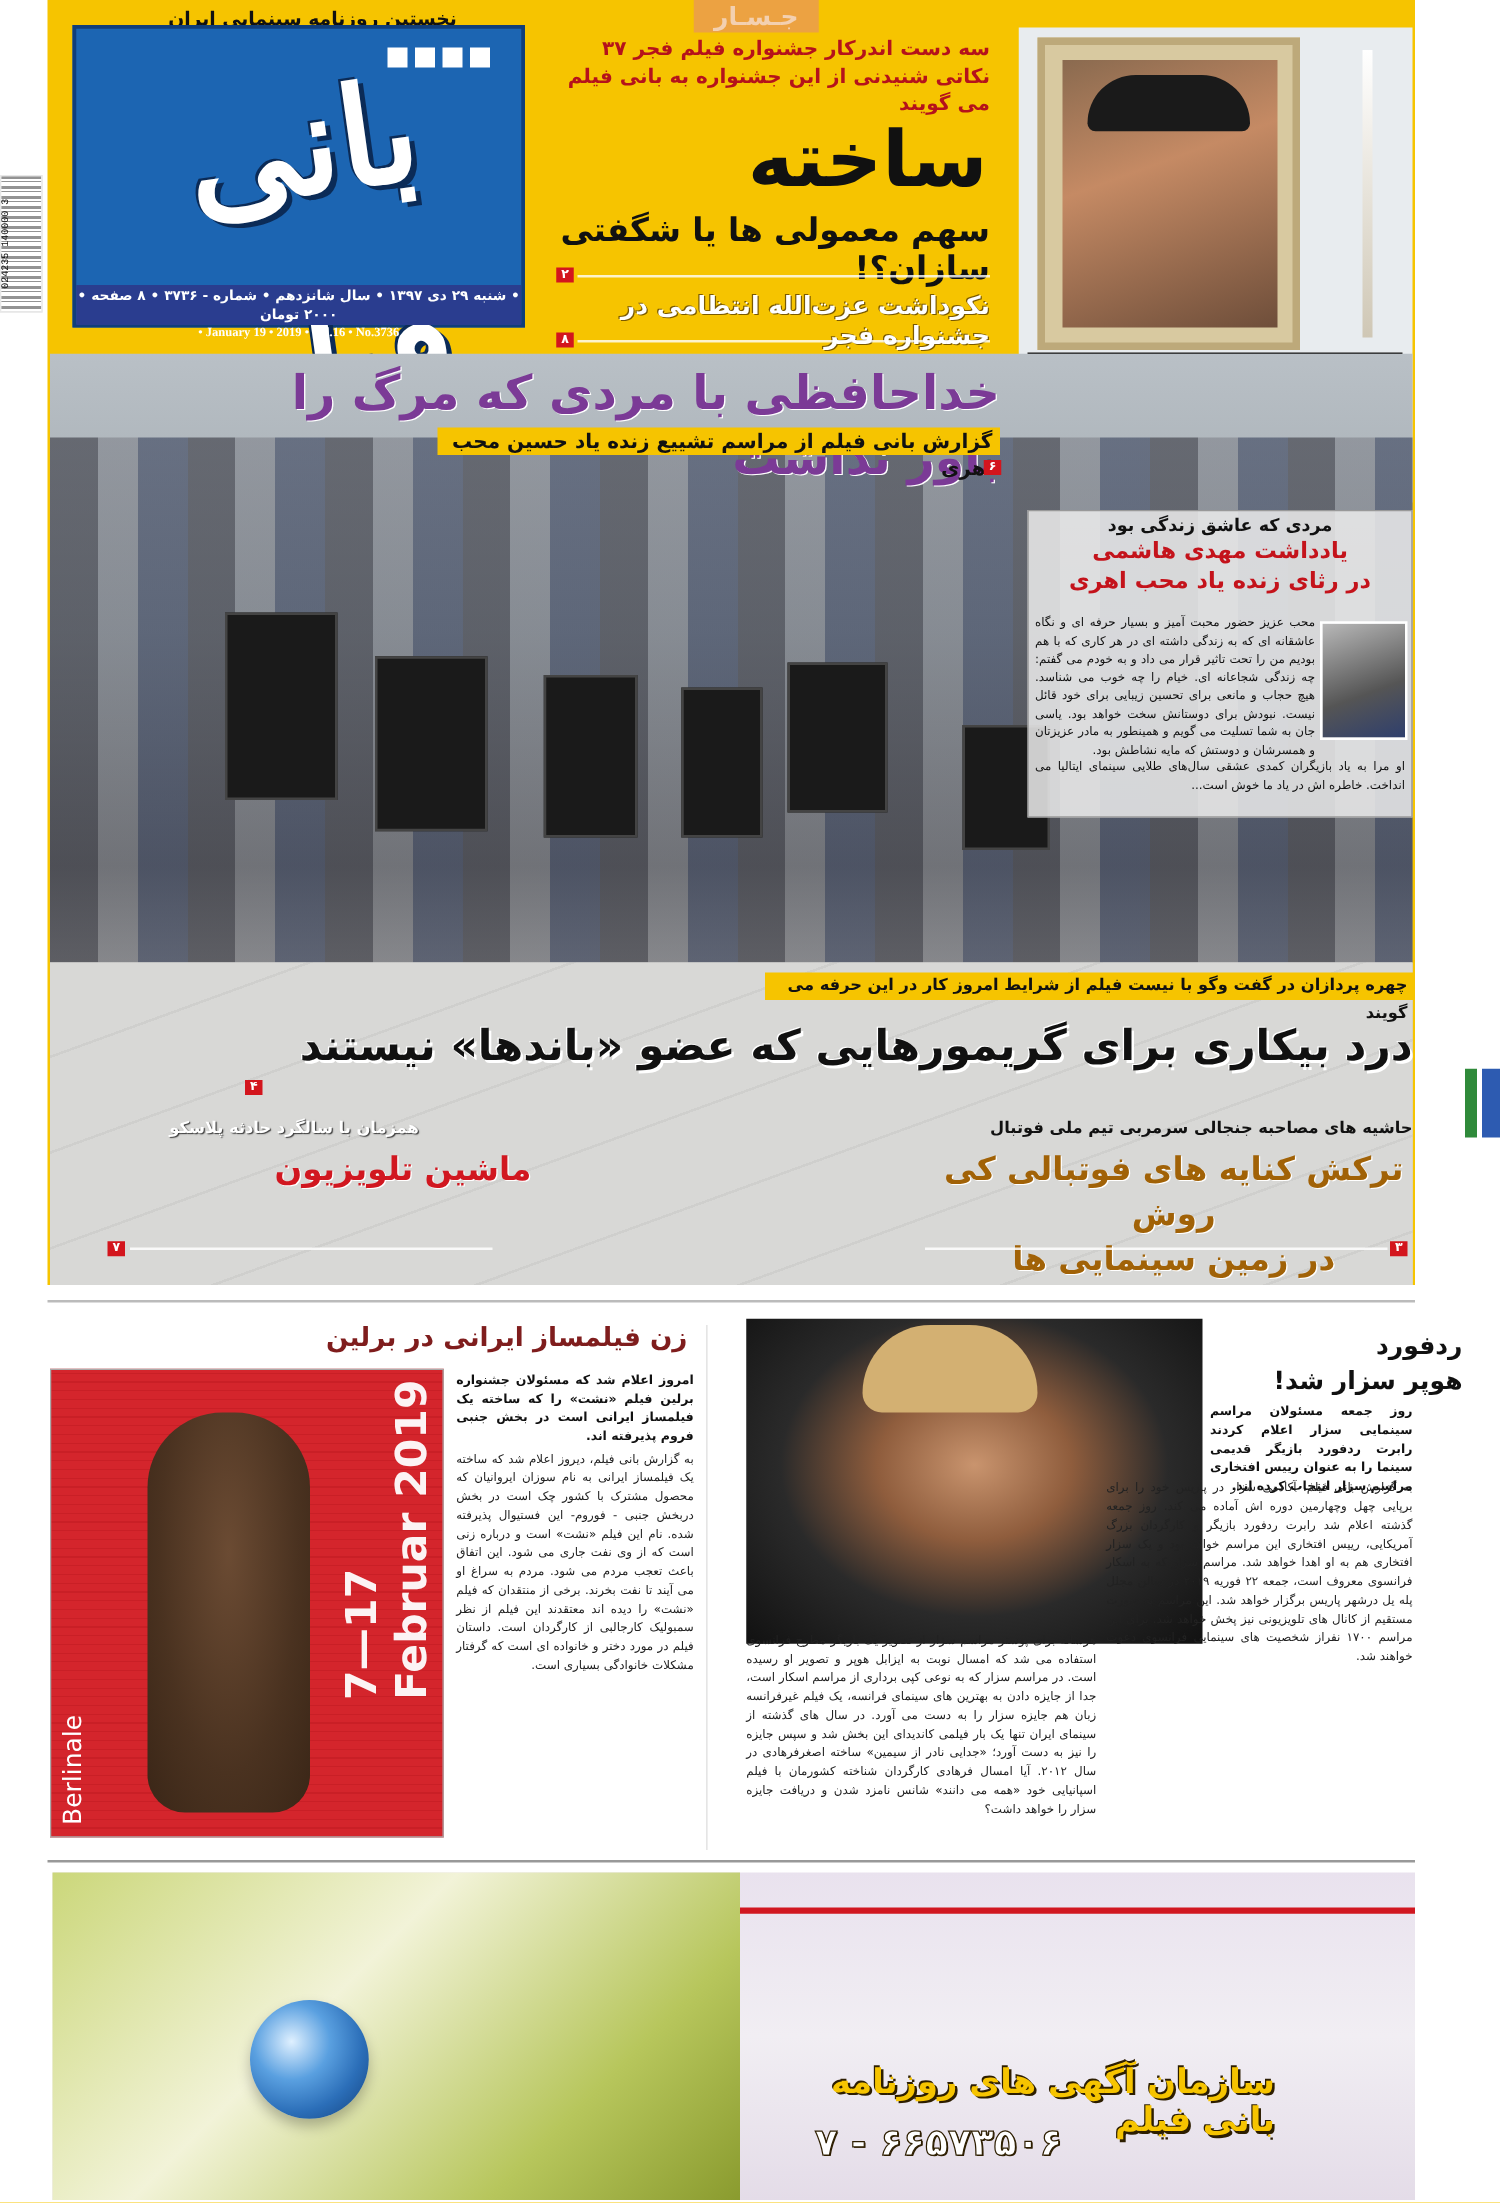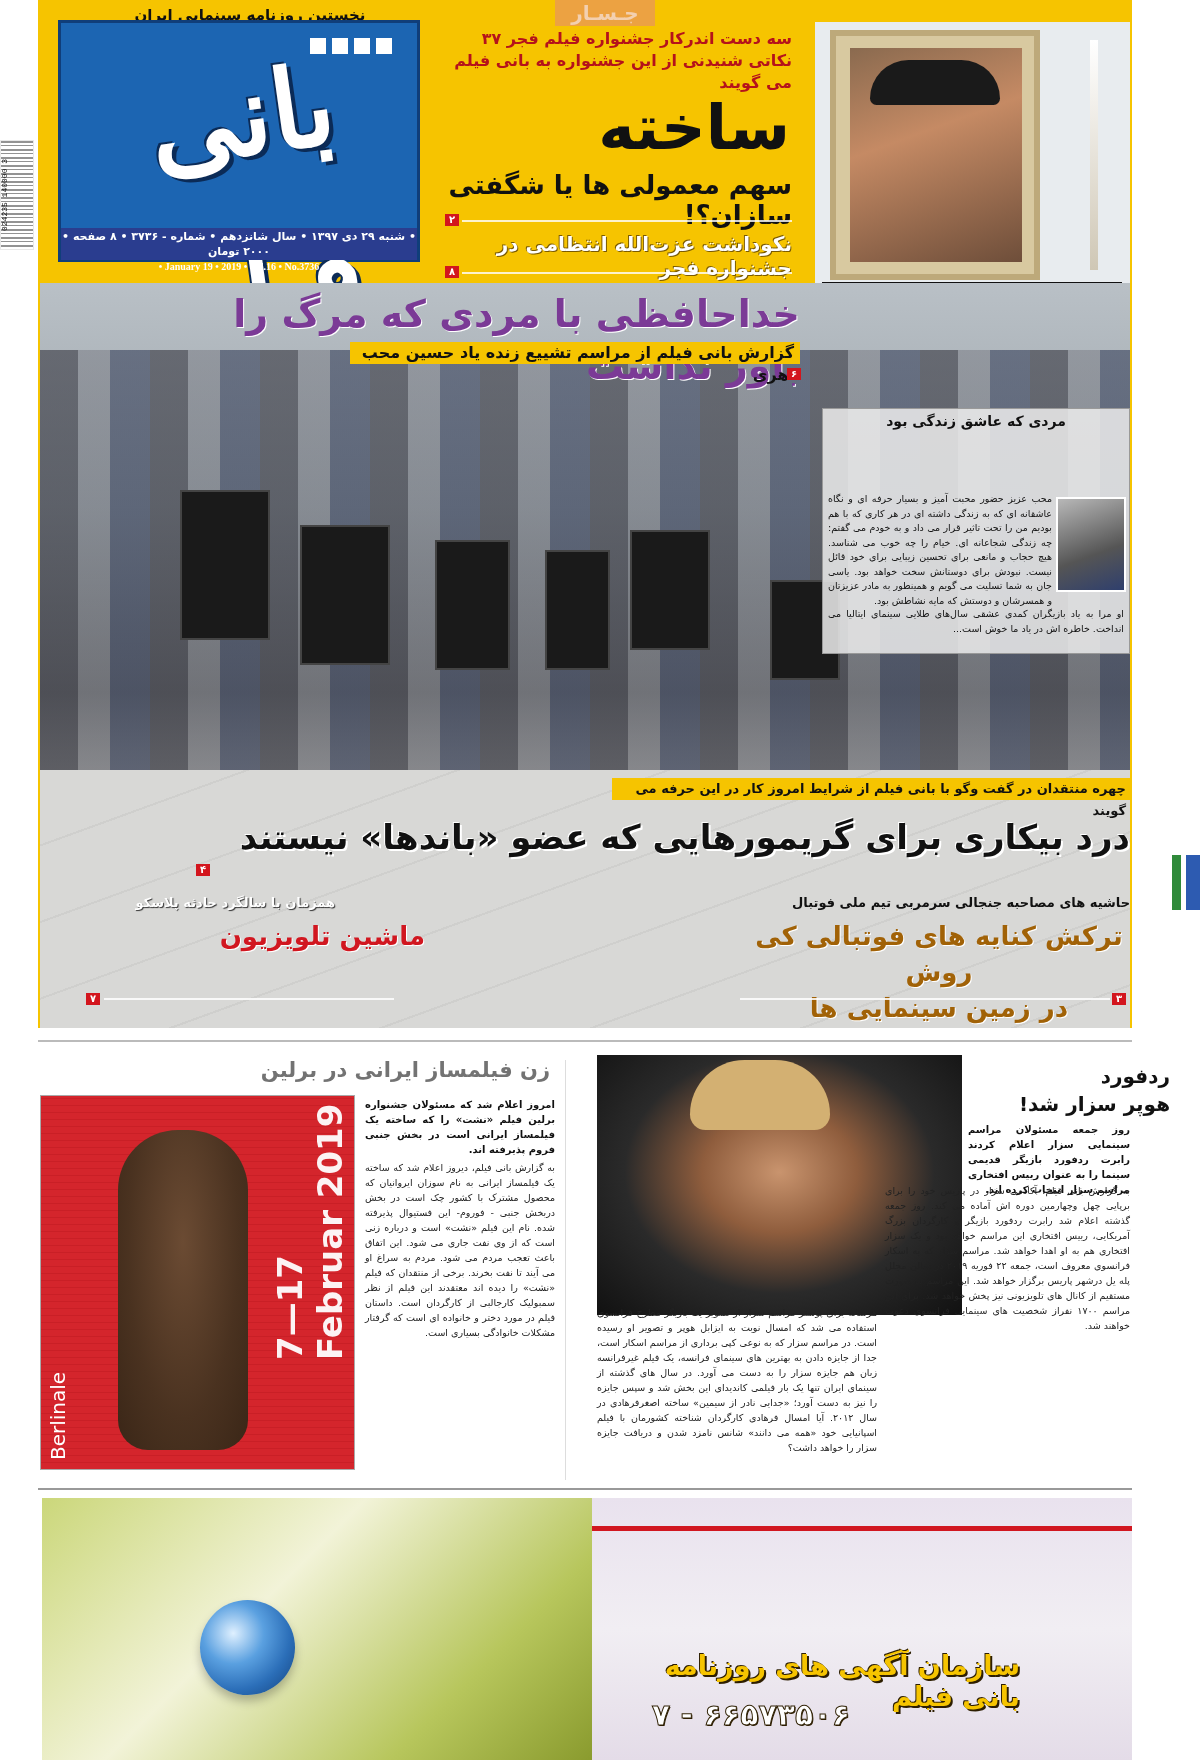--- a/index.html
+++ b/index.html
@@ -79,21 +79,21 @@
   #tv-kicker { left: 80px; top: 895px; width: 255px; text-align: right; font: bold 13px "DejaVu Sans", sans-serif; color: #fff; text-shadow: 1px 1px 1px #333; }
   #tv-head { left: 80px; top: 918px; width: 345px; text-align: right; font: bold 26px "DejaVu Sans", sans-serif; color: #d11720; line-height: 36px; text-shadow: 1px 1px 0 #fff; }
   #pg7-mark { left: 86px; top: 993px; }
   #rule-foot-l { left: 104px; top: 998px; width: 290px; background: rgba(255,255,255,0.85); }
 
   
   #section-rule { left: 38px; top: 1040px; width: 1094px; height: 2px; background: #bbb; }
   #side-tab { left: 1172px; top: 855px; width: 28px; height: 55px; background: linear-gradient(90deg,#2f8a3a 0 33%,#fff 33% 50%,#2d5bb1 50%); }
 
   
-  #berlin-title { left: 170px; top: 1058px; width: 380px; text-align: right; font: bold 21px "DejaVu Sans", sans-serif; color: #737373; }
+  #berlin-title { left: 170px; top: 1058px; width: 380px; text-align: right; font: bold 21px "DejaVu Sans", sans-serif; color: #7f1d1d; }
   #berlin-photo { left: 40px; top: 1095px; width: 315px; height: 375px; background: repeating-linear-gradient(0deg,#d4252c 0 6px,#c91f26 6px 7px), #d4252c; border: 1px solid #aaa; }
   #berlin-bear { left: 118px; top: 1130px; width: 130px; height: 320px; background: radial-gradient(ellipse at 50% 35%,#6b4b33 0%,#4a3220 60%,#3a2617 100%); border-radius: 60px 60px 30px 30px; }
   #berlin-date { left: 270px; top: 1100px; width: 80px; height: 260px; color: #fff; font: bold 34px "DejaVu Sans", sans-serif; writing-mode: vertical-rl; transform: rotate(180deg); direction: ltr; line-height: 40px; opacity: 0.95; }
   #berlinale-word { left: 46px; top: 1330px; width: 30px; height: 130px; color: #fff; font: 20px "DejaVu Sans", sans-serif; writing-mode: vertical-rl; transform: rotate(180deg); direction: ltr; }
   #berlin-lead { left: 365px; top: 1097px; width: 190px; font: bold 10px "DejaVu Sans", sans-serif; color: #111; line-height: 15px; text-align: justify; }
   #berlin-body { left: 365px; top: 1160px; width: 190px; font: 9.5px "DejaVu Sans", sans-serif; color: #222; line-height: 15px; text-align: justify; }
 
   #vrule1 { left: 565px; top: 1060px; width: 1px; height: 420px; background: #ddd; }
 
   
@@ -174,26 +174,30 @@
   <div class="placard" style="right:290px;top:230px;width:70px;height:100px;"></div>
 </div>
 <div class="abs" id="ground"></div>
 
 <div class="abs" id="farewell">خداحافظی با مردی که مرگ را باور نداشت</div>
 <div class="abs" id="farewell-sub">گزارش بانی فیلم از مراسم تشییع زنده یاد حسین محب اهری</div>
 <span class="abs pg-num" id="pg6-mark">۶</span>
 
 <div class="abs" id="editorial">
   <div id="ed-kicker">مردی که عاشق زندگی بود</div>
+  <div id="ed-title">
+    <div>یادداشت مهدی هاشمی</div>
+    <div>در رثای زنده یاد محب اهری</div>
+  </div>
 </div>
 <div class="abs" id="ed-photo"></div>
 <div class="abs" id="ed-body">محب عزیز حضور محبت آمیز و بسیار حرفه ای و نگاه عاشقانه ای که به زندگی داشته ای در هر کاری که با هم بودیم من را تحت تاثیر قرار می داد و به خودم می گفتم: چه زندگی شجاعانه ای. خیام را چه خوب می شناسد. هیچ حجاب و مانعی برای تحسین زیبایی برای خود قائل نیست. نبودش برای دوستانش سخت خواهد بود. یاسی جان به شما تسلیت می گویم و همینطور به مادر عزیزتان و همسرشان و دوستش که مایه نشاطش بود.</div>
 <div class="abs" id="ed-body2">او مرا به یاد بازیگران کمدی عشقی سال‌های طلایی سینمای ایتالیا می انداخت. خاطره اش در یاد ما خوش است...</div>
 
-<div class="abs" id="makeup-kicker">چهره منتقدان در گفت وگو با بانی فیلم از شرایط امروز کار در این حرفه می گویند</div>
+<div class="abs" id="makeup-kicker">چهره پردازان در گفت وگو با نیست فیلم از شرایط امروز کار در این حرفه می گویند</div>
 <div class="abs" id="makeup-head">درد بیکاری برای گریمورهایی که عضو «باندها» نیستند</div>
 <span class="abs pg-num" id="pg4-mark">۴</span>
 
 <div class="abs" id="football-kicker">حاشیه های مصاحبه جنجالی سرمربی تیم ملی فوتبال</div>
 <div class="abs" id="football-head">
   <div>ترکش کنایه های فوتبالی کی روش</div>
   <div>در زمین سینمایی ها</div>
 </div>
 <span class="abs pg-num" id="pg3-mark">۳</span>
 <div class="abs rule" id="rule-foot-r"></div>

